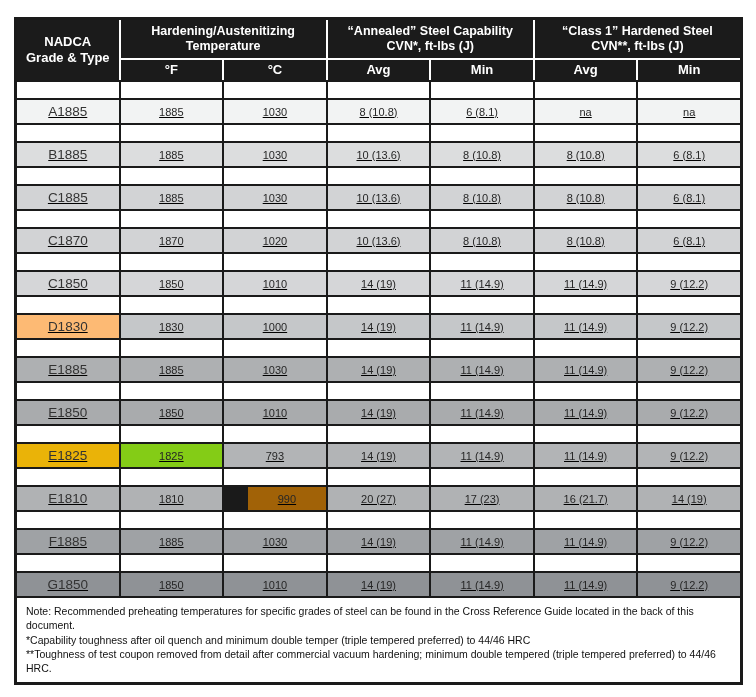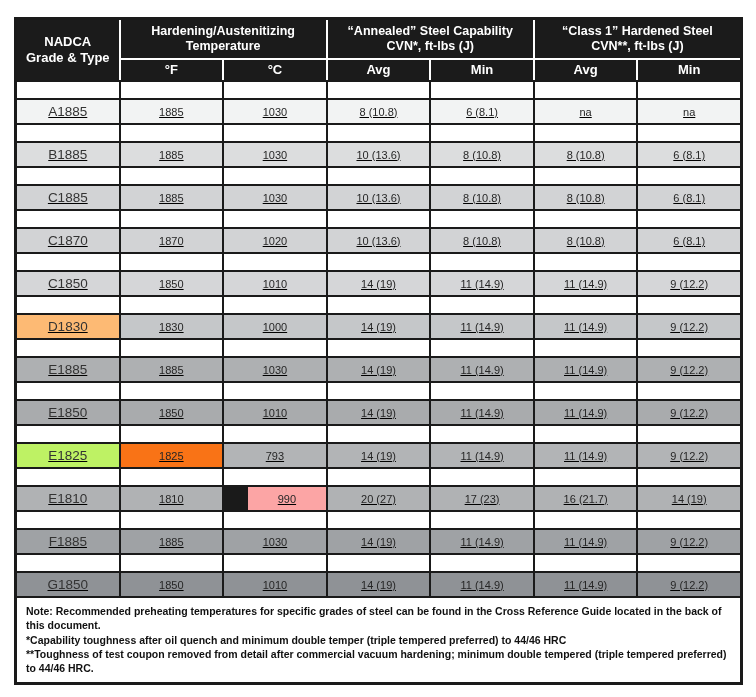--- a/index.html
+++ b/index.html
@@ -25,21 +25,21 @@
   .tbody{background:#1a1a1a;padding:2px 0;display:grid;row-gap:2px;text-decoration:underline;}
   .row{display:grid;grid-template-columns:repeat(7,1fr);column-gap:2px;}
   .row .cell{
     display:flex;align-items:center;justify-content:center;
     background:#ffffff;color:#262626;font-size:11px;
   }
   .row.sp{height:16px;}
   .row.r{height:23px;}
   .row.r .cell.grade{font-size:13.5px;color:#333333;}
   
-  .notes{background:#ffffff;padding:6px 9px 7px 9px;font-size:10.5px;line-height:1.36;color:#111111;font-weight:bold;}
+  .notes{background:#ffffff;padding:6px 9px 7px 9px;font-size:10.5px;line-height:1.36;color:#111111;}
   .notes div{margin:0;}
   
   .caption{
     margin:9px 0 0 1px;font-family:"Liberation Serif",serif;font-style:italic;
     font-size:14.5px;color:#1b1b2b;
   }
 </style>
 </head>
 <body>
 
@@ -220,42 +220,42 @@
       <div class="row sp">
           <div class="cell"></div>
           <div class="cell"></div>
           <div class="cell"></div>
           <div class="cell"></div>
           <div class="cell"></div>
           <div class="cell"></div>
           <div class="cell"></div>
         </div>
       <div class="row r">
-        <div class="cell grade" style="background: #bef264;">E1825</div>
-        <div class="cell" style="background: #f97316;">1825</div>
+        <div class="cell grade" style="background: #eab308;">E1825</div>
+        <div class="cell" style="background: #84cc16;">1825</div>
         <div class="cell" style="background: rgb(178, 180, 182);">793</div>
         <div class="cell" style="background: rgb(178, 180, 182);">14 (19)</div>
         <div class="cell" style="background: rgb(178, 180, 182);">11 (14.9)</div>
         <div class="cell" style="background: rgb(178, 180, 182);">11 (14.9)</div>
         <div class="cell" style="background: rgb(178, 180, 182);">9 (12.2)</div>
       </div>
 
       <div class="row sp">
           <div class="cell"></div>
           <div class="cell"></div>
           <div class="cell"></div>
           <div class="cell"></div>
           <div class="cell"></div>
           <div class="cell"></div>
           <div class="cell"></div>
         </div>
       <div class="row r">
         <div class="cell grade" style="background: rgb(176, 178, 180);">E1810</div>
         <div class="cell" style="background: rgb(176, 178, 180);">1810</div>
-        <div class="cell" style="background: #fca5a5; margin-left: 24px;">990</div>
+        <div class="cell" style="background: #a16207; margin-left: 24px;">990</div>
         <div class="cell" style="background: rgb(176, 178, 180);">20 (27)</div>
         <div class="cell" style="background: rgb(176, 178, 180);">17 (23)</div>
         <div class="cell" style="background: rgb(176, 178, 180);">16 (21.7)</div>
         <div class="cell" style="background: rgb(176, 178, 180);">14 (19)</div>
       </div>
 
       <div class="row sp">
           <div class="cell"></div>
           <div class="cell"></div>
           <div class="cell"></div>

